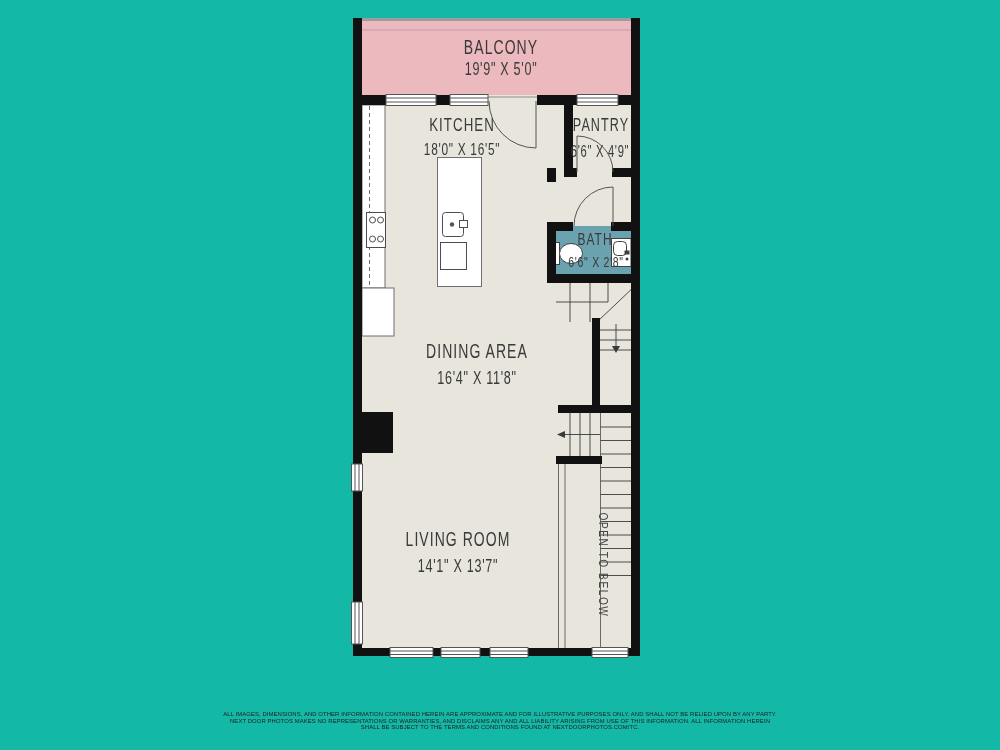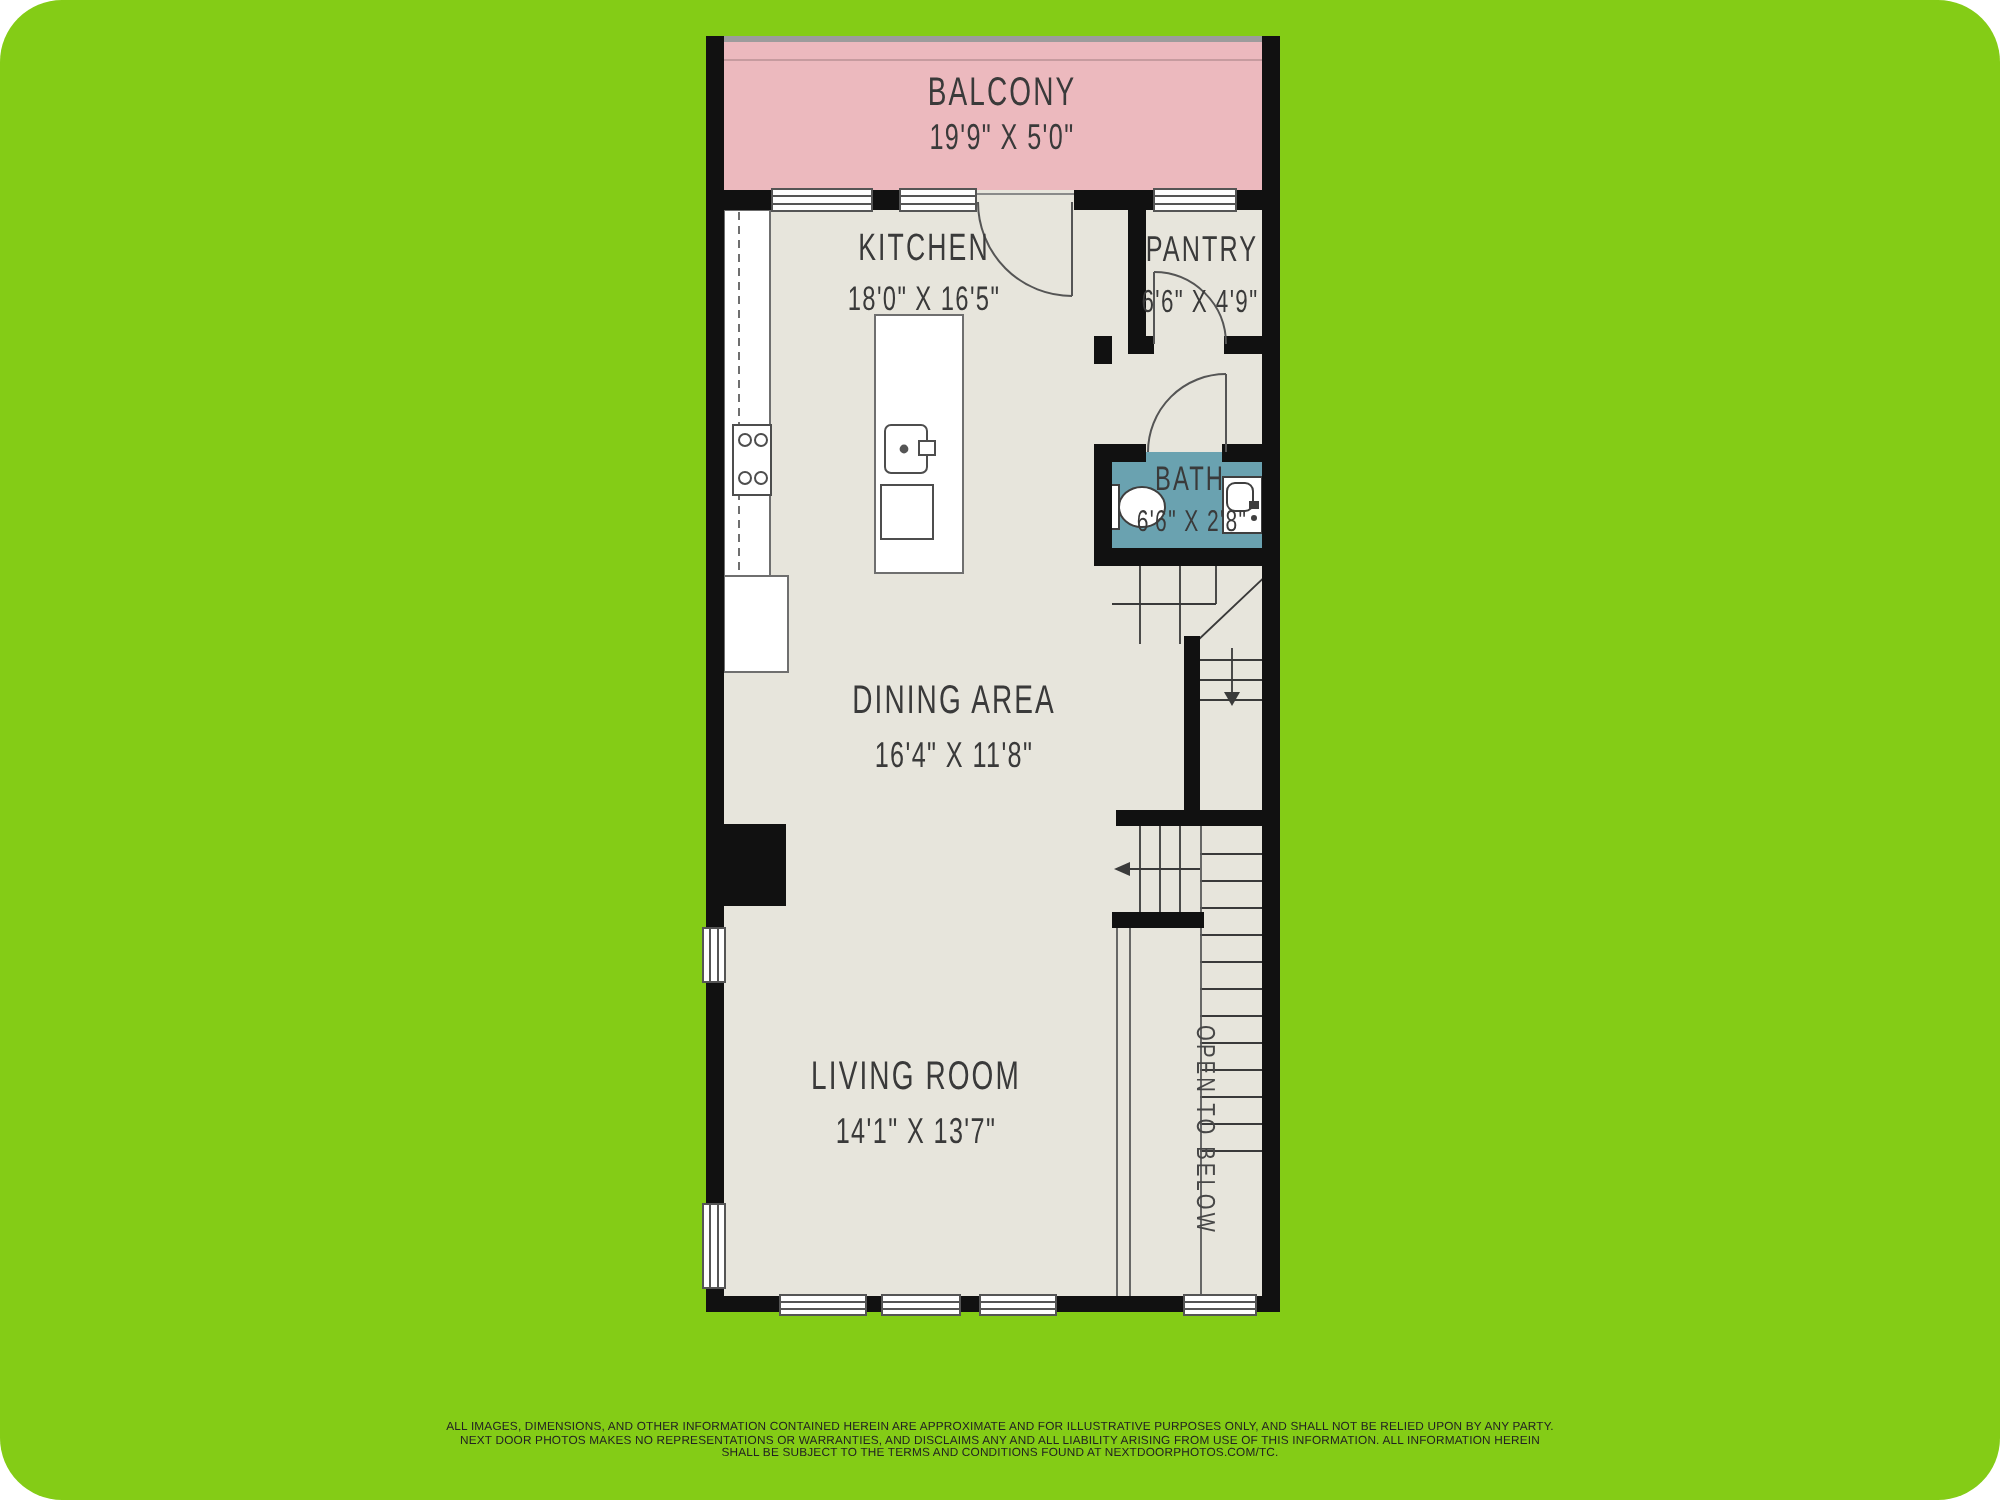--- a/index.html
+++ b/index.html
@@ -1,17 +1,17 @@
 <!DOCTYPE html>
 <html><head>
 <meta charset="utf-8">
 <style>
   html,body{margin:0;padding:0;background:#ffffff;}
-  .canvas{position:relative;width:1000px;height:750px;background:#84cc16;overflow:hidden;
-          font-family:"Liberation Sans",sans-serif;border-radius:31px;}
+  .canvas{position:relative;width:1000px;height:750px;background:#14b8a6;overflow:hidden;
+          font-family:"Liberation Sans",sans-serif;}
   .plan-svg{position:absolute;left:0;top:0;}
   .rlabel{position:absolute;white-space:nowrap;color:#3a3a3a;letter-spacing:1.5px;
           transform:translate(-50%,-50%) scaleX(0.70);font-weight:400;}
   .rlabel.dims{letter-spacing:1px;}
   .vlabel{position:absolute;white-space:nowrap;color:#474747;letter-spacing:2px;
           transform:translate(-50%,-50%) rotate(90deg) scaleX(0.78);font-size:13px;}
   .footer{position:absolute;left:0;top:711px;width:1000px;text-align:center;color:#222;
           font-size:5.9px;line-height:6.6px;letter-spacing:0.1px;}
 </style>
 </head>

